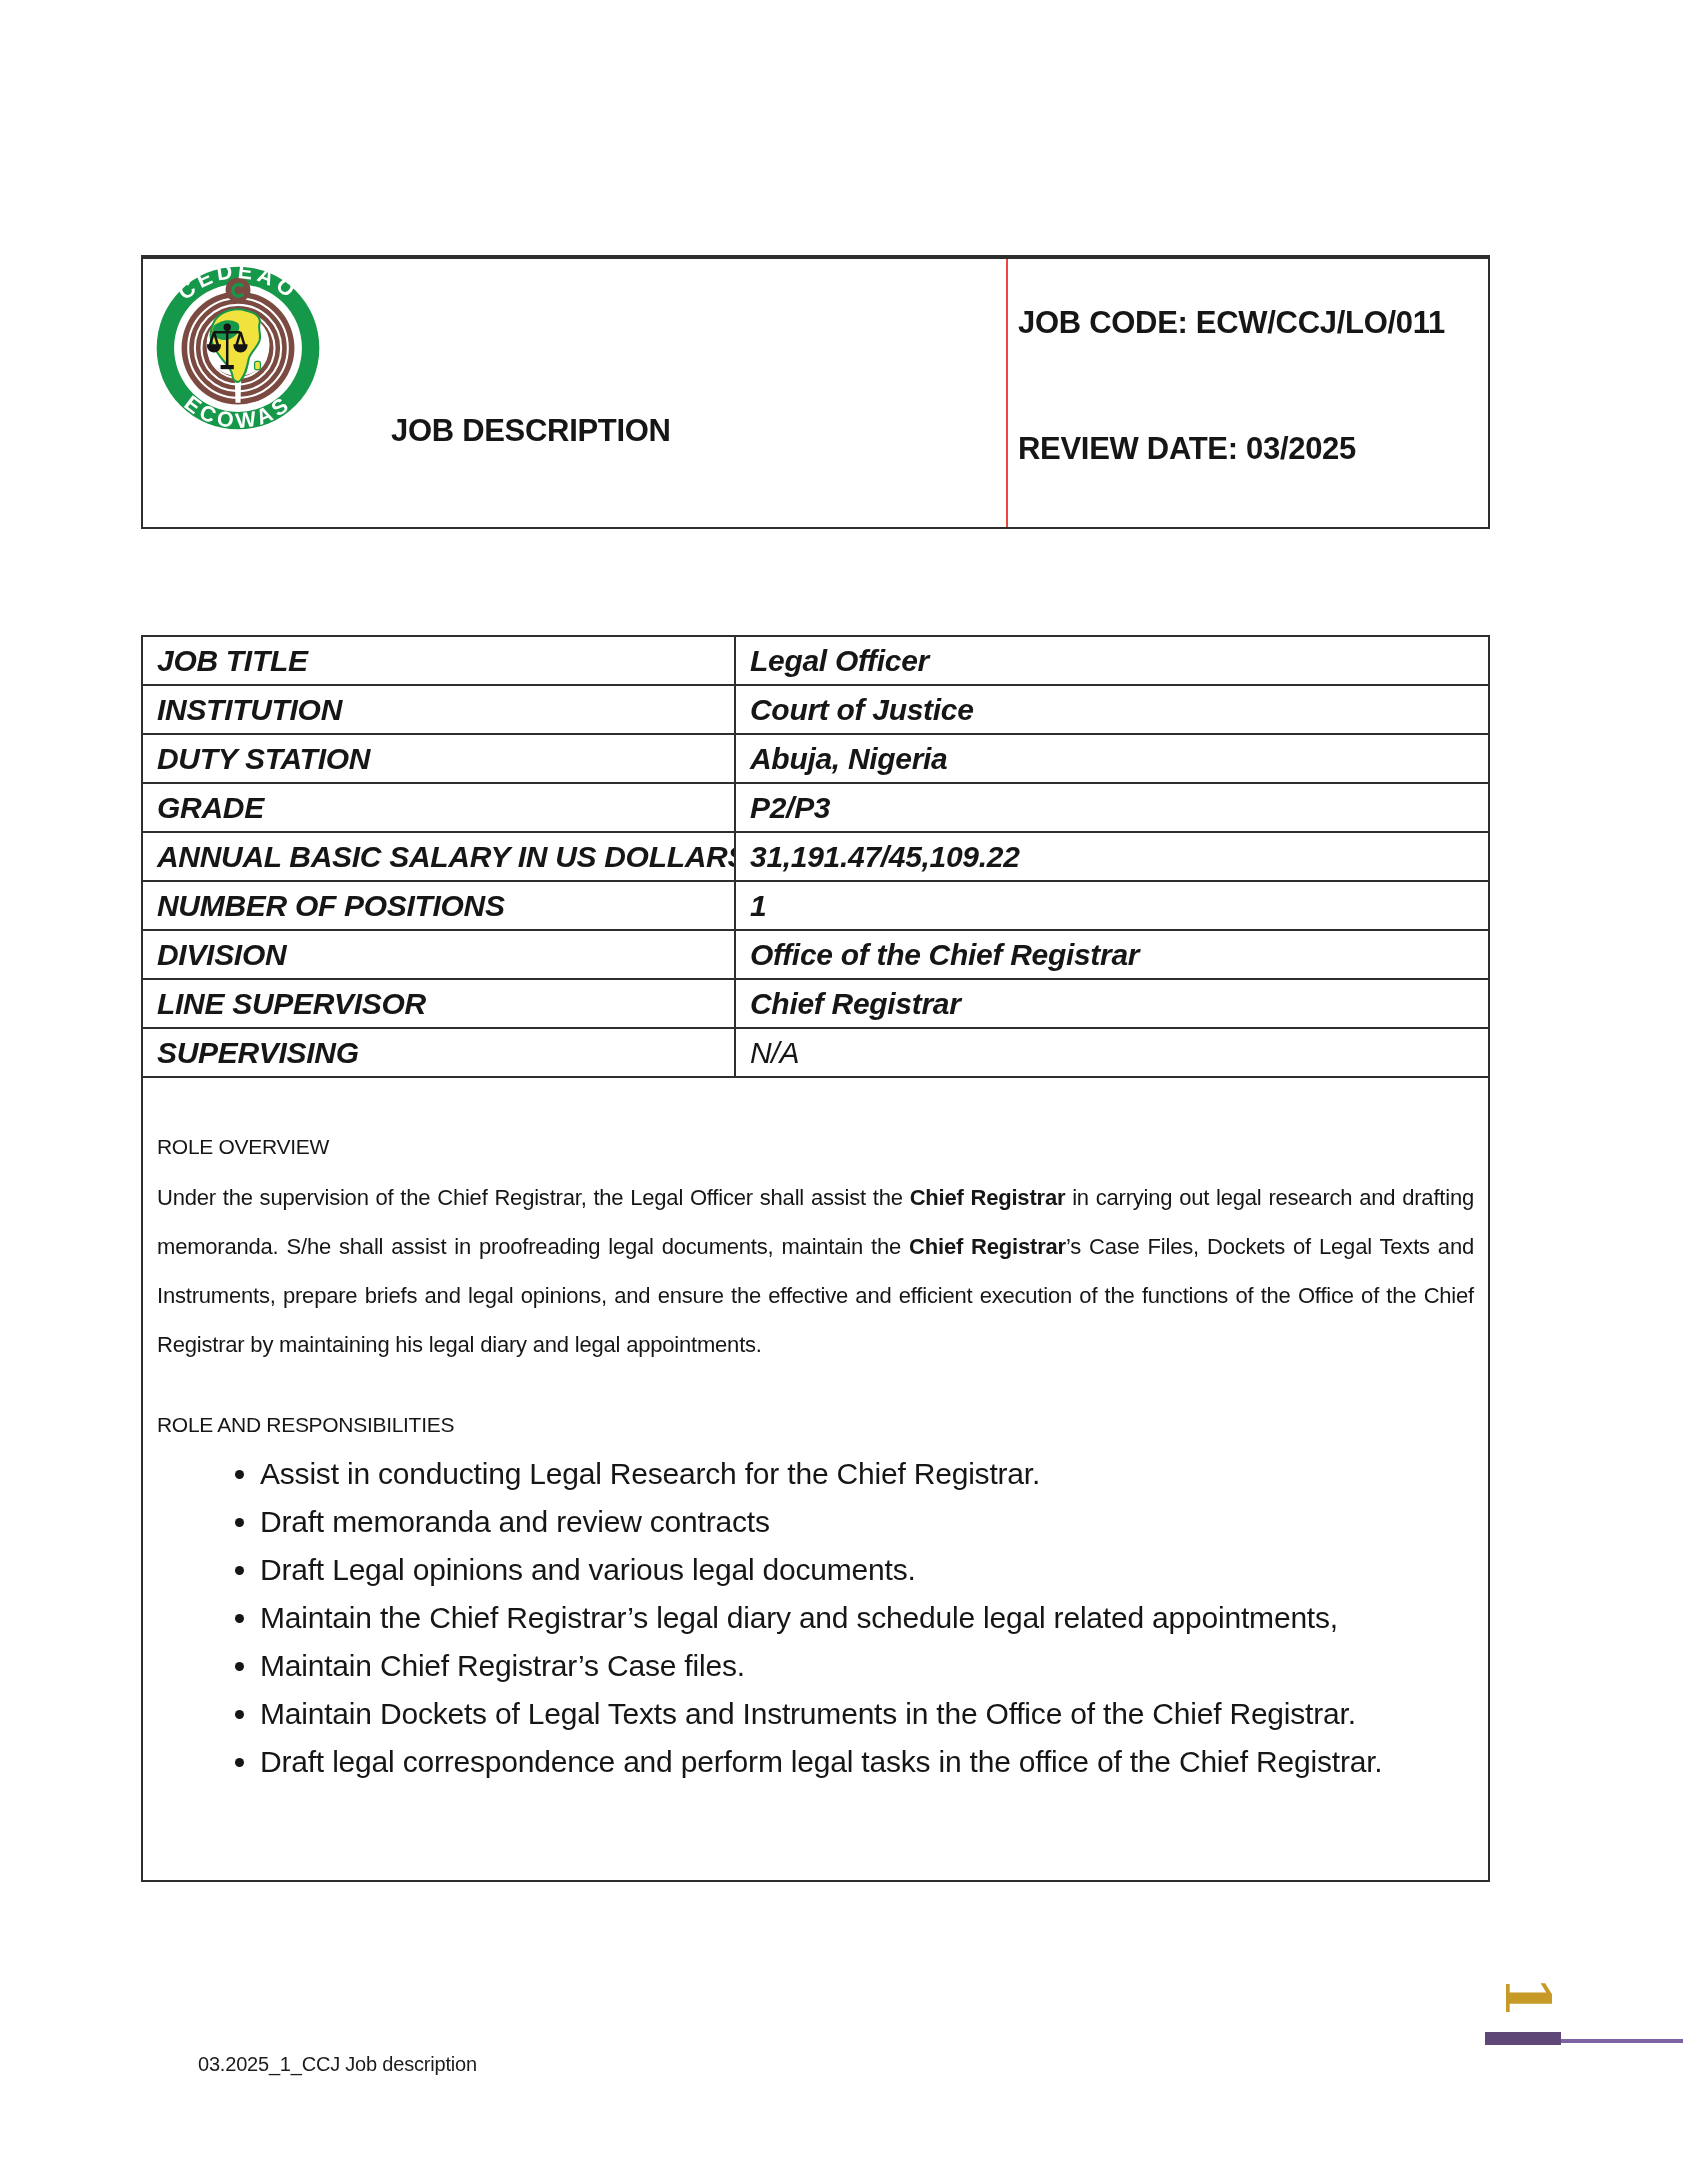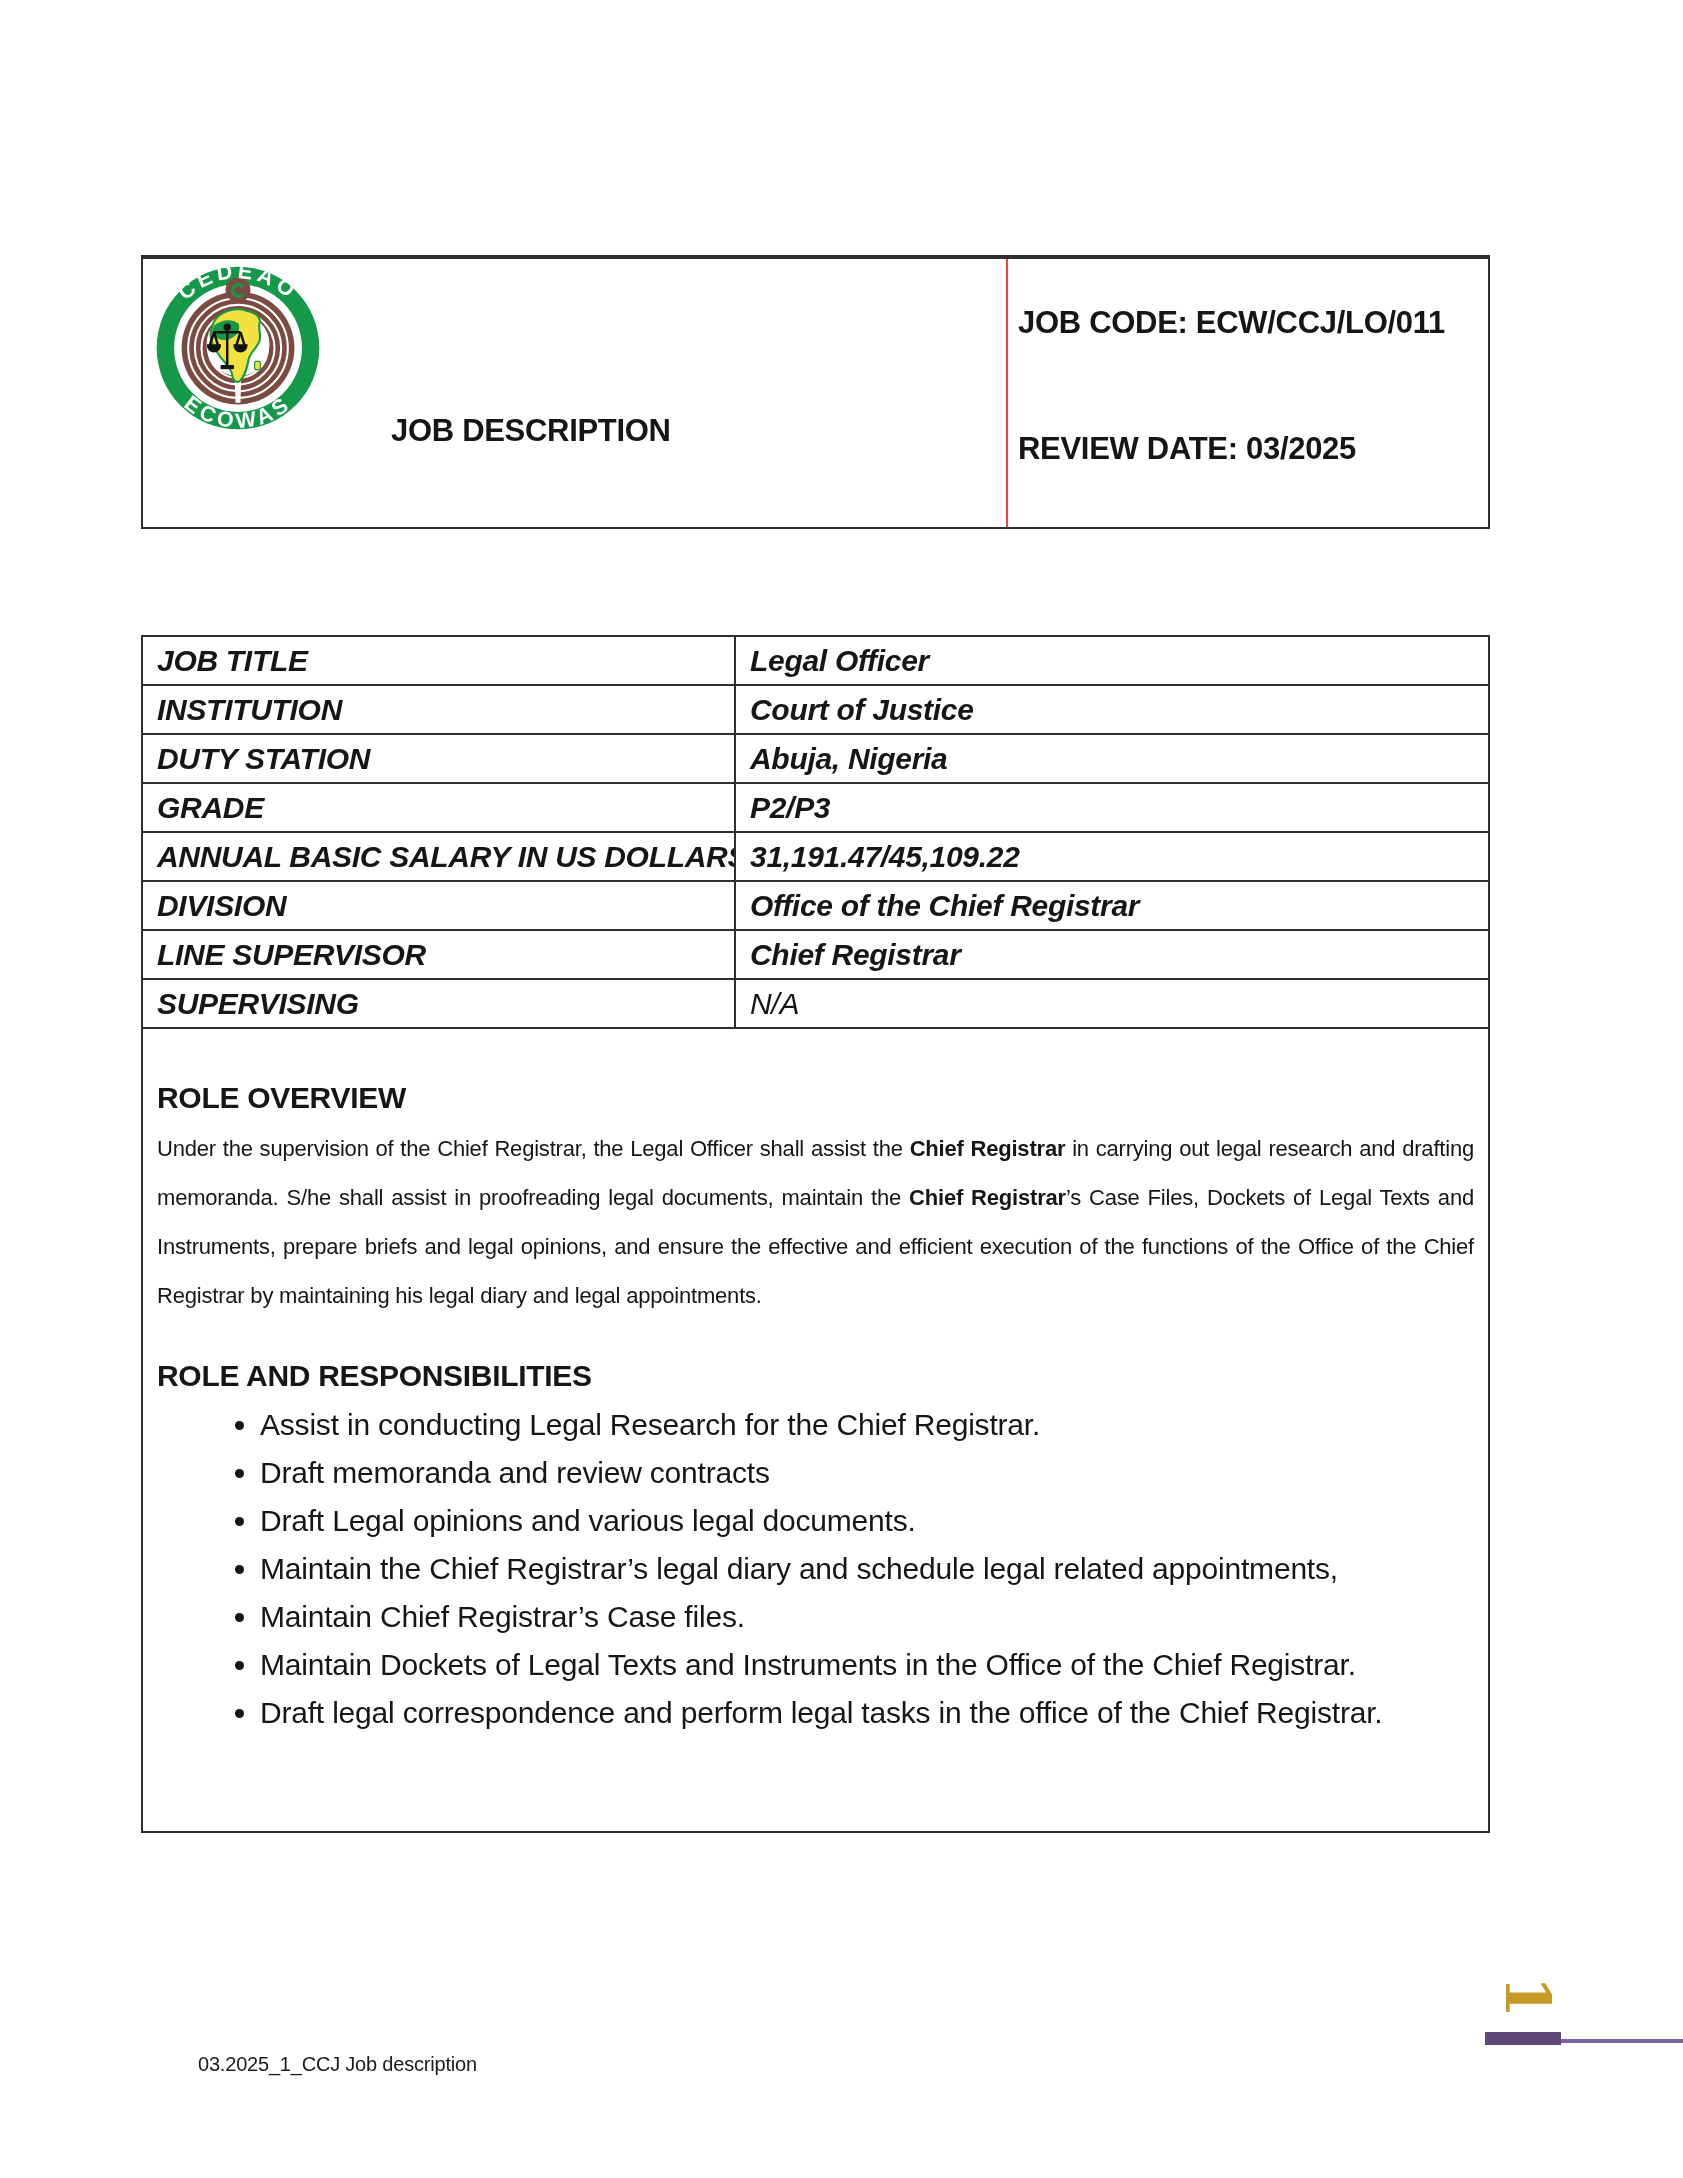--- a/index.html
+++ b/index.html
@@ -74,22 +74,22 @@
   .main-box {
     border: 2px solid #2e2e2e;
     border-top: none;
     height: 804px;
     padding: 0 14px;
     box-sizing: border-box;
     overflow: hidden;
   }
   .section-heading {
     margin: 51px 0 0 0;
-    font-size: 30px;
-    font-weight: bold;
+    font-size: 21px;
+    font-weight: normal;
     letter-spacing: -0.3px;
     line-height: 36px;
   }
   .section-heading.resp { margin-top: 38px; }
   .overview-para {
     margin: 8px 0 0 0;
     font-size: 22px;
     line-height: 49px;
     text-align: justify;
     letter-spacing: -0.2px;
@@ -212,20 +212,24 @@
           </tr>
           <tr>
             <td class="cell-label">GRADE</td>
             <td class="cell-value">P2/P3</td>
           </tr>
           <tr>
             <td class="cell-label">ANNUAL BASIC SALARY IN US DOLLARS</td>
             <td class="cell-value">31,191.47/45,109.22</td>
           </tr>
           <tr>
+            <td class="cell-label">NUMBER OF POSITIONS</td>
+            <td class="cell-value">1</td>
+          </tr>
+          <tr>
             <td class="cell-label">DIVISION</td>
             <td class="cell-value">Office of the Chief Registrar</td>
           </tr>
           <tr>
             <td class="cell-label">LINE SUPERVISOR</td>
             <td class="cell-value">Chief Registrar</td>
           </tr>
           <tr>
             <td class="cell-label">SUPERVISING</td>
             <td class="cell-value regular">N/A</td>

